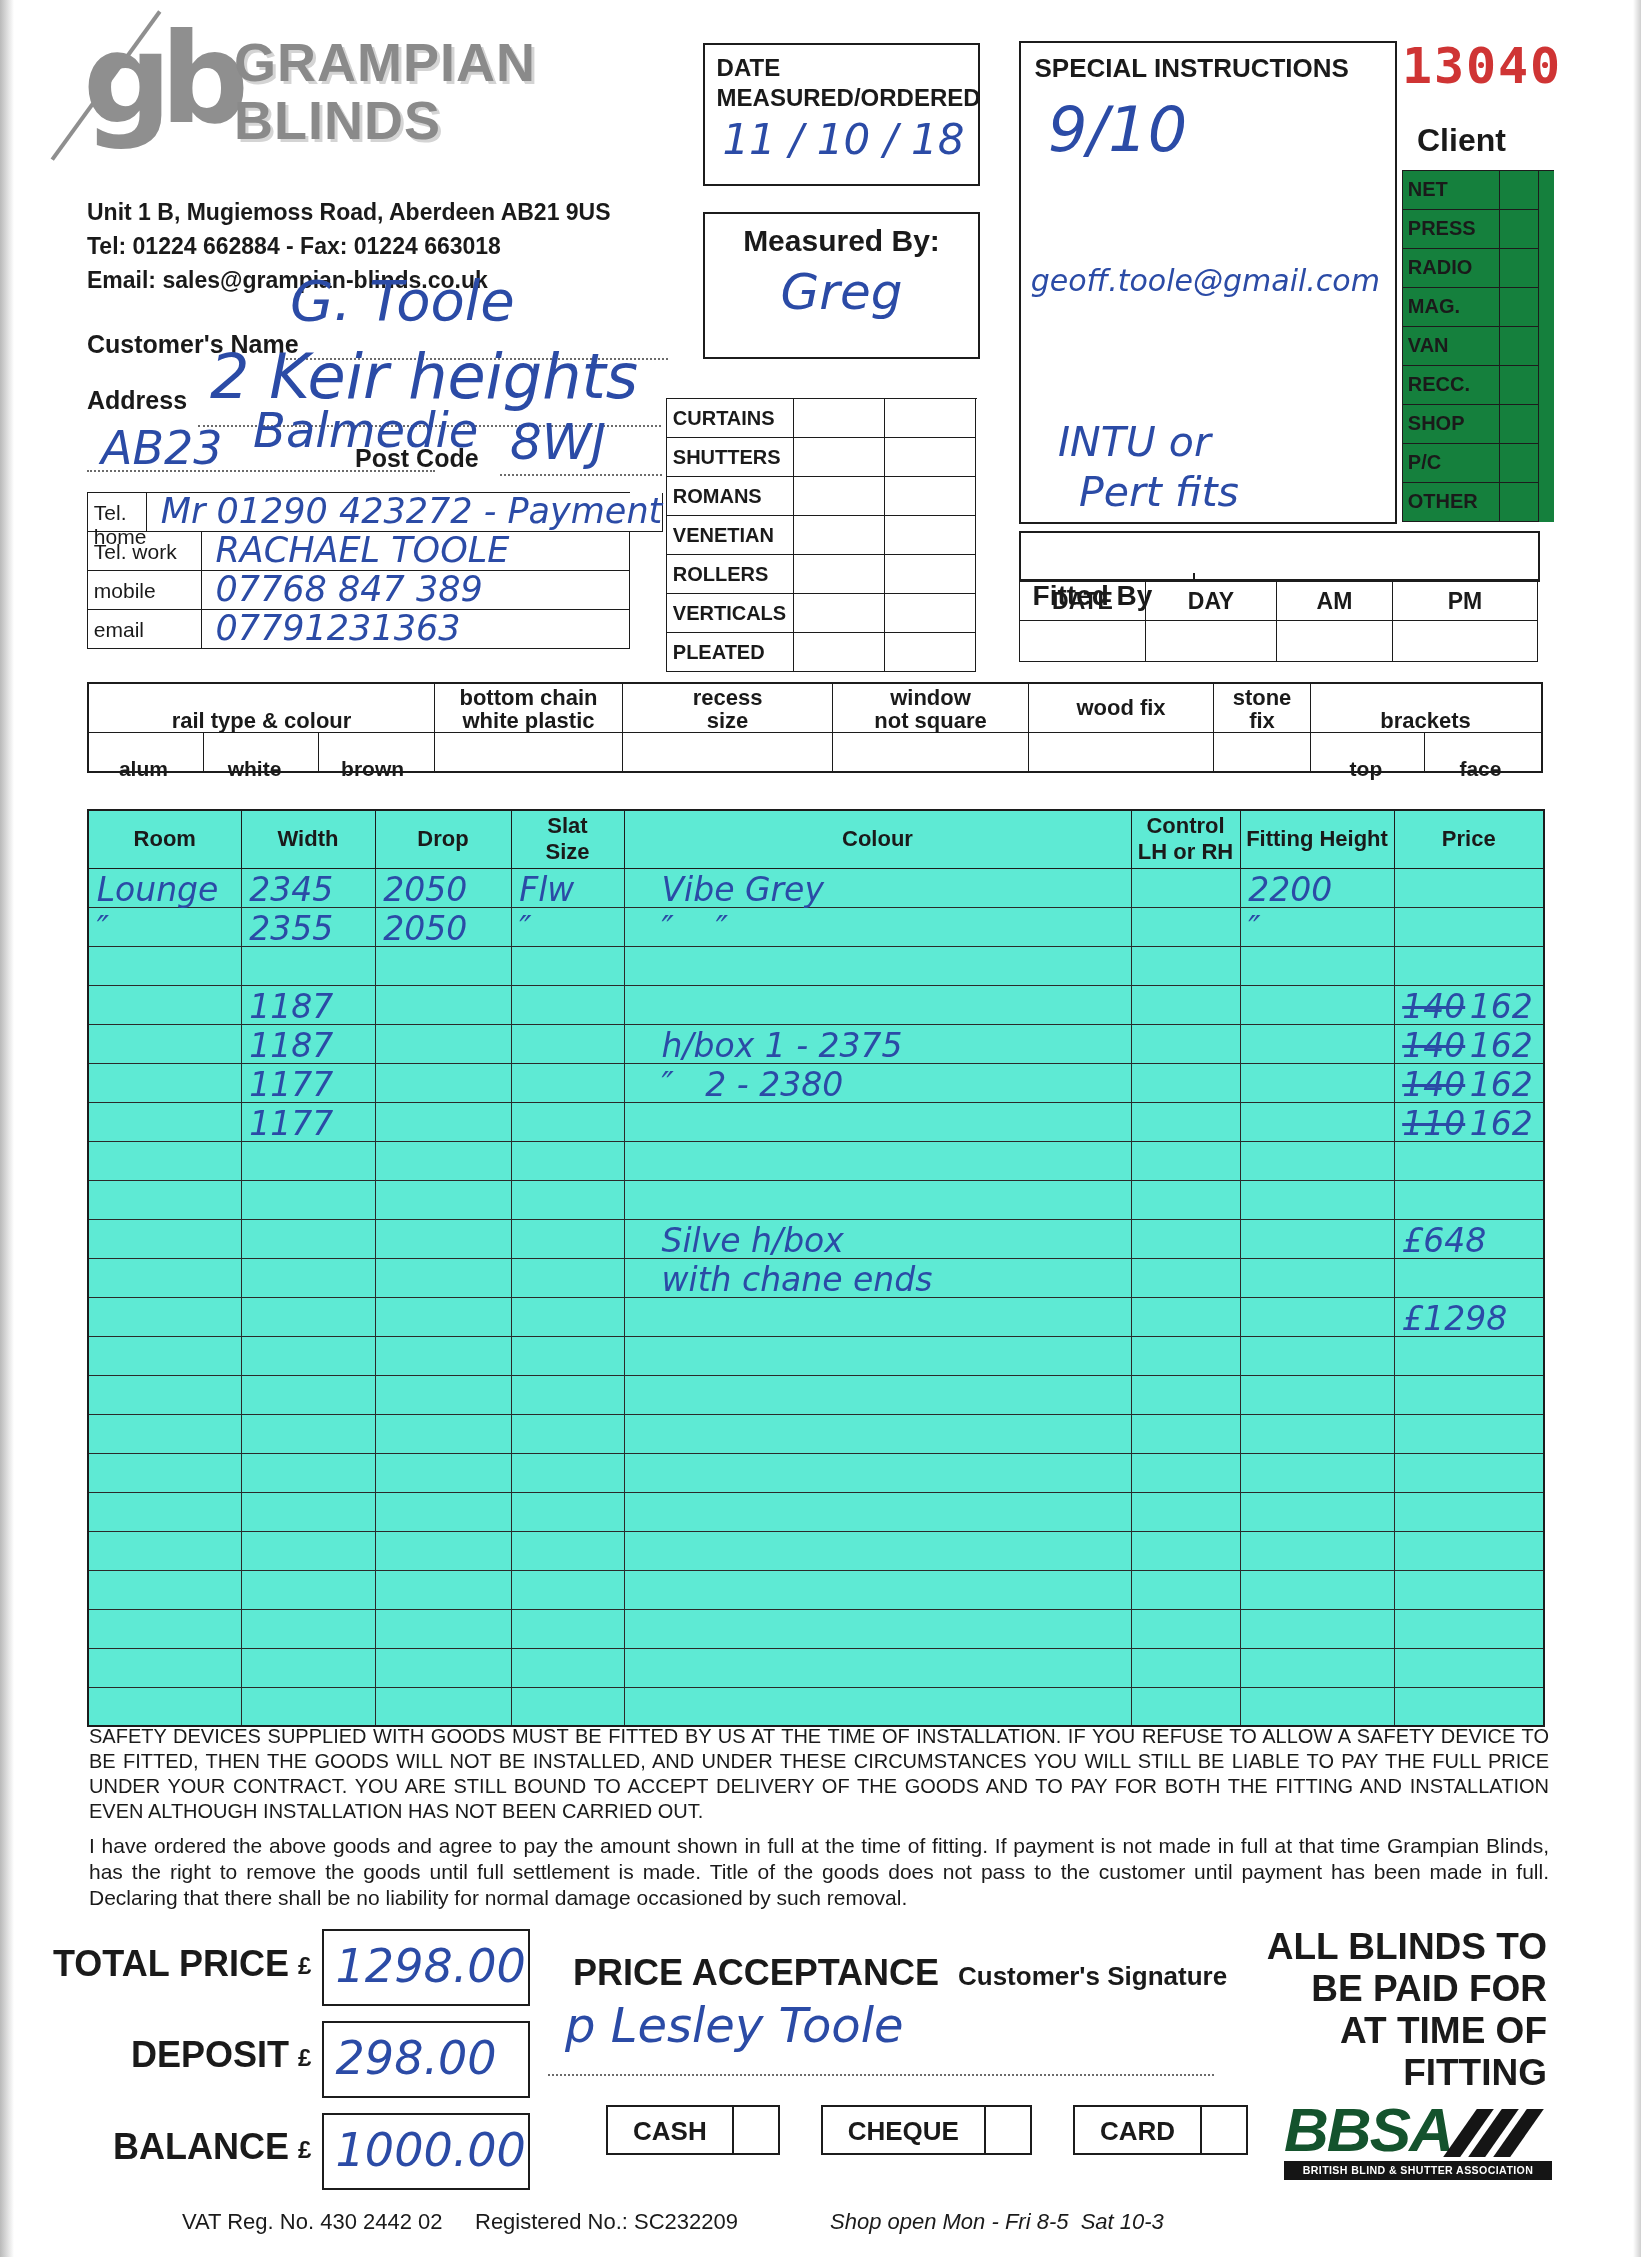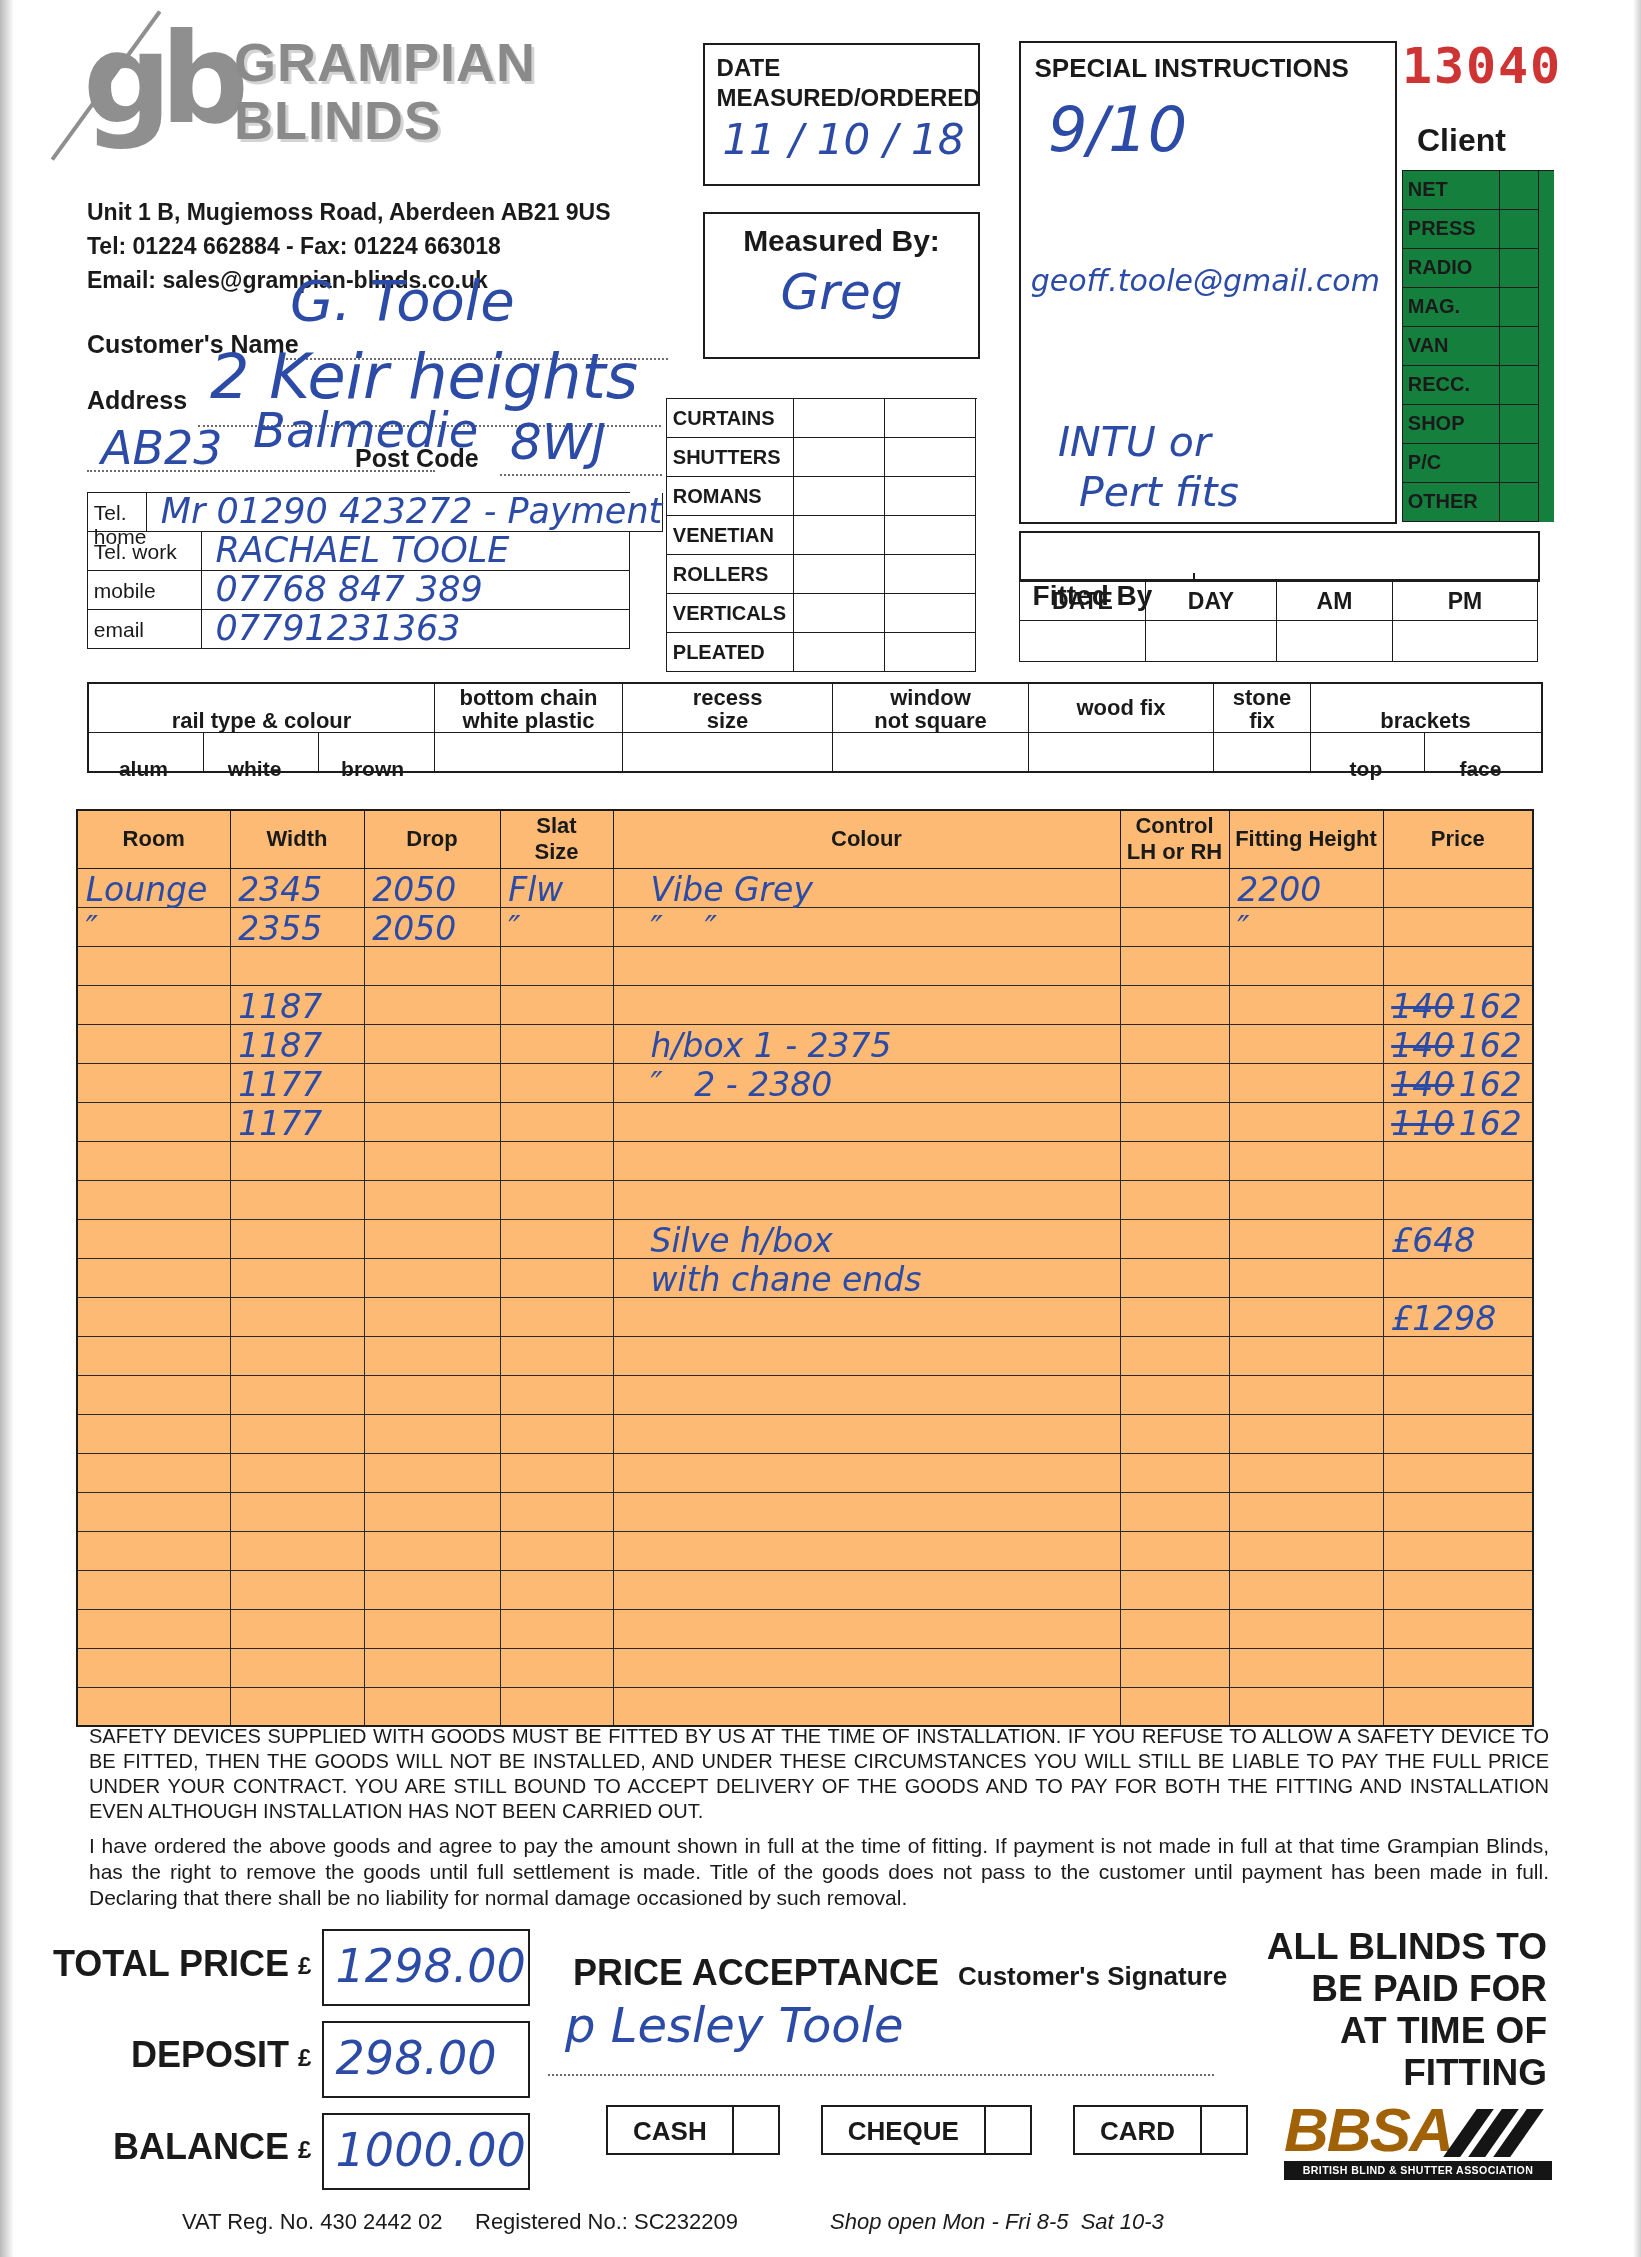--- a/index.html
+++ b/index.html
@@ -85,21 +85,21 @@
   .oc1 { width:346px; } .oc2 { width:188px; } .oc3 { width:210px; } .oc4 { width:196px; }
   .oc5 { width:185px; padding-top:11.6px; } .oc6 { width:97px; } .oc7 { width:229px; }
   .opt-subs { display:flex; justify-content:space-around; font-weight:bold; font-size:21px; margin-top:1.9px; }
   .opt-blank { display:flex; height:39px; border-top:1.9px solid #1c1c1c; }
   .opt-blank div { border-right:1.9px solid #1c1c1c; }
   .opt-blank div:last-child { border-right:none; }
   .ob1,.ob2 { width:115px; } .ob3 { width:116px; } .ob4 { width:188px; } .ob5 { width:210px; }
   .ob6 { width:196px; } .ob7 { width:185px; } .ob8 { width:97px; } .ob9 { width:114px; } .ob10 { width:115px; }
 
   
-  #order-table { position:absolute; left:76px; top:809px; width:1456px; border-collapse:collapse; table-layout:fixed; border:2.9px solid #1c1c1c; background:#fdba74; }
+  #order-table { position:absolute; left:87px; top:809px; width:1456px; border-collapse:collapse; table-layout:fixed; border:2.9px solid #1c1c1c; background:#5eead4; }
   #order-table th { border:1.9px solid #1c1c1c; height:58px; font-weight:bold; font-size:22px; white-space:pre-line; text-align:center; vertical-align:middle; }
   #order-table td { border:1.9px solid #2a2a2a; height:39px; padding:0 7.7px; vertical-align:bottom; }
   #order-table td:nth-child(5) { padding-left:37px; }
   .t-hw { font-family:"DejaVu Sans",sans-serif; font-style:italic; color:#2b4ba6; font-size:33px; white-space:nowrap; display:inline-block; line-height:35px; }
   .struck { text-decoration:line-through; text-decoration-thickness:2.9px; }
 
   
   #legal { left:89px; top:1724px; width:1460px; }
   #legal-p1 { font-size:20px; line-height:25px; text-align:justify; }
   #legal-p2 { margin-top:8.7px; font-size:21px; line-height:26px; text-align:justify; }
@@ -119,21 +119,21 @@
   #signature { left:565px; top:1997px; font-size:48px; }
   #sig-line { left:548px; top:2074px; width:666px; }
   #payments { left:606px; top:2105px; display:flex; gap:41px; }
   .pay-pair { display:flex; }
   .pay-label { border:2.9px solid #1c1c1c; font-weight:bold; font-size:26px; padding:8.7px 25px 0; height:50px; }
   .pay-check { border:2.9px solid #1c1c1c; border-left:none; width:46px; height:50px; }
 
   #all-blinds { left:1257px; top:1926px; width:290px; text-align:right; font-weight:bold; font-size:37px; line-height:42px; white-space:pre-line; }
   #bbsa { left:1284px; top:2103px; }
   .bbsa-row { display:flex; align-items:flex-end; }
-  #bbsa-text { font-style:italic; font-weight:900; font-size:62px; line-height:54px; letter-spacing:-1.9px; color:#a16207; }
+  #bbsa-text { font-style:italic; font-weight:900; font-size:62px; line-height:54px; letter-spacing:-1.9px; color:#14532d; }
   .bbsa-stripe { width:17.4px; height:48px; background:#151515; transform:skewX(-35deg); margin-left:7.7px; }
   #bbsa-bar { margin-top:3.9px; width:268px; height:19.3px; background:#151515; color:#fff; font-weight:bold; font-size:10.6px; text-align:center; line-height:19.3px; letter-spacing:0.4px; }
 
   
   .footer-item { position:absolute; top:2209px; font-size:22px; }
   #footer-vat { left:182px; } #footer-reg { left:475px; } #footer-hours { left:830px; font-style:italic; }
 </style>
 </head>
 <body>
 

